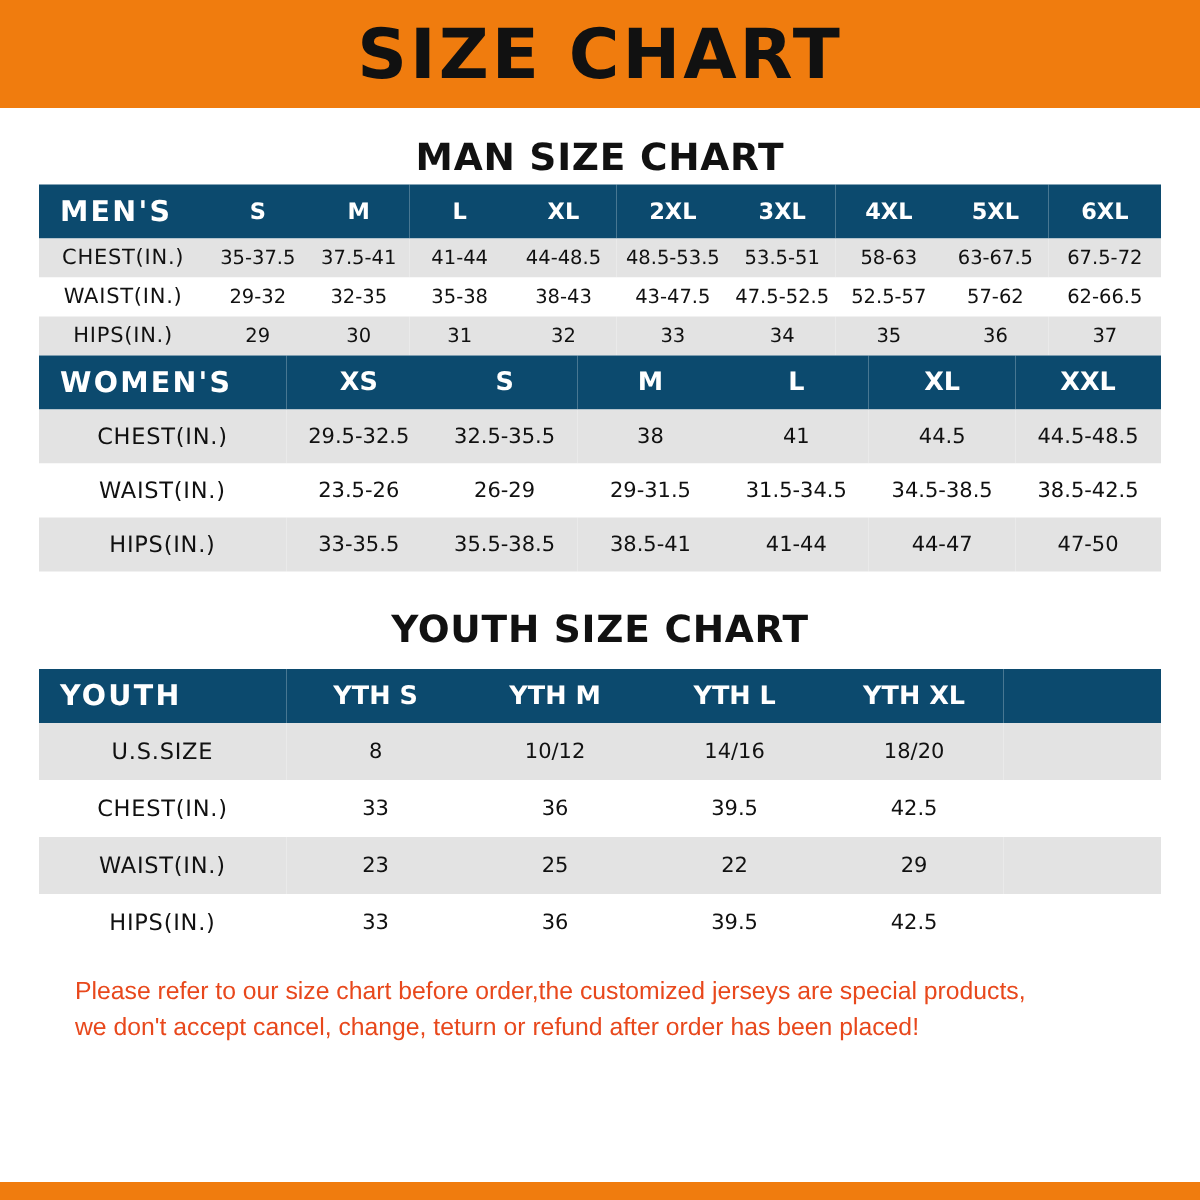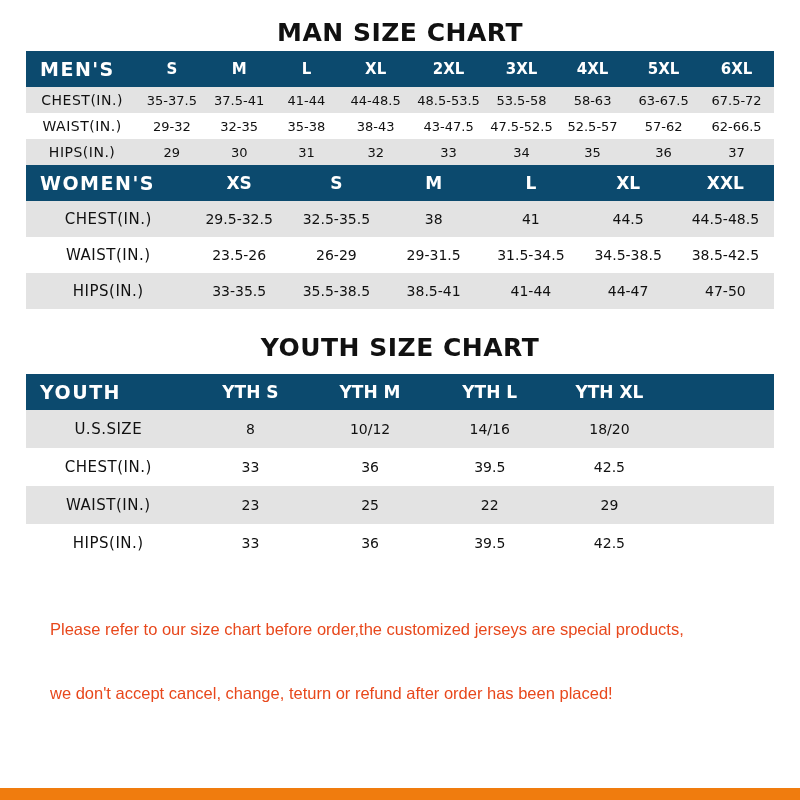--- a/index.html
+++ b/index.html
@@ -113,35 +113,38 @@
 
   .footnote {
     margin: 0;
     padding: 16px 24px 0 24px;
     color: #e8481c;
     font-family: "Liberation Sans", sans-serif;
     font-size: 16.5px;
     line-height: 1.45;
     text-align: left;
   }
-  .footnote span { display: block; margin-top: 40px; }
+  .footnote span { display: block; }
   .bottom-band {
     position: absolute;
     left: 0;
     right: 0;
     bottom: 0;
     height: 12px;
     background: #f07c0e;
   }
 </style>
 </head>
 <body>
 
 <div class="page">
 
+  <div class="header-band">
+    <h1 class="header-title">SIZE CHART</h1>
+  </div>
 
   <div class="content">
 
     <h2 class="section-title t-man">MAN SIZE CHART</h2>
     <table class="chart" id="men-table">
       <colgroup>
         <col style="width:15%">
           <col style="width:9%">
           <col style="width:9%">
           <col style="width:9%">
@@ -167,21 +170,21 @@
         </tr>
       </thead>
       <tbody>
         <tr class="alt-light">
           <td class="row-label">CHEST(IN.)</td>
           <td>35-37.5</td>
           <td>37.5-41</td>
           <td>41-44</td>
           <td>44-48.5</td>
           <td>48.5-53.5</td>
-          <td>53.5-58</td>
+          <td>53.5-51</td>
           <td>58-63</td>
           <td>63-67.5</td>
           <td>67.5-72</td>
         </tr>
         <tr class="alt-white">
           <td class="row-label">WAIST(IN.)</td>
           <td>29-32</td>
           <td>32-35</td>
           <td>35-38</td>
           <td>38-43</td>

